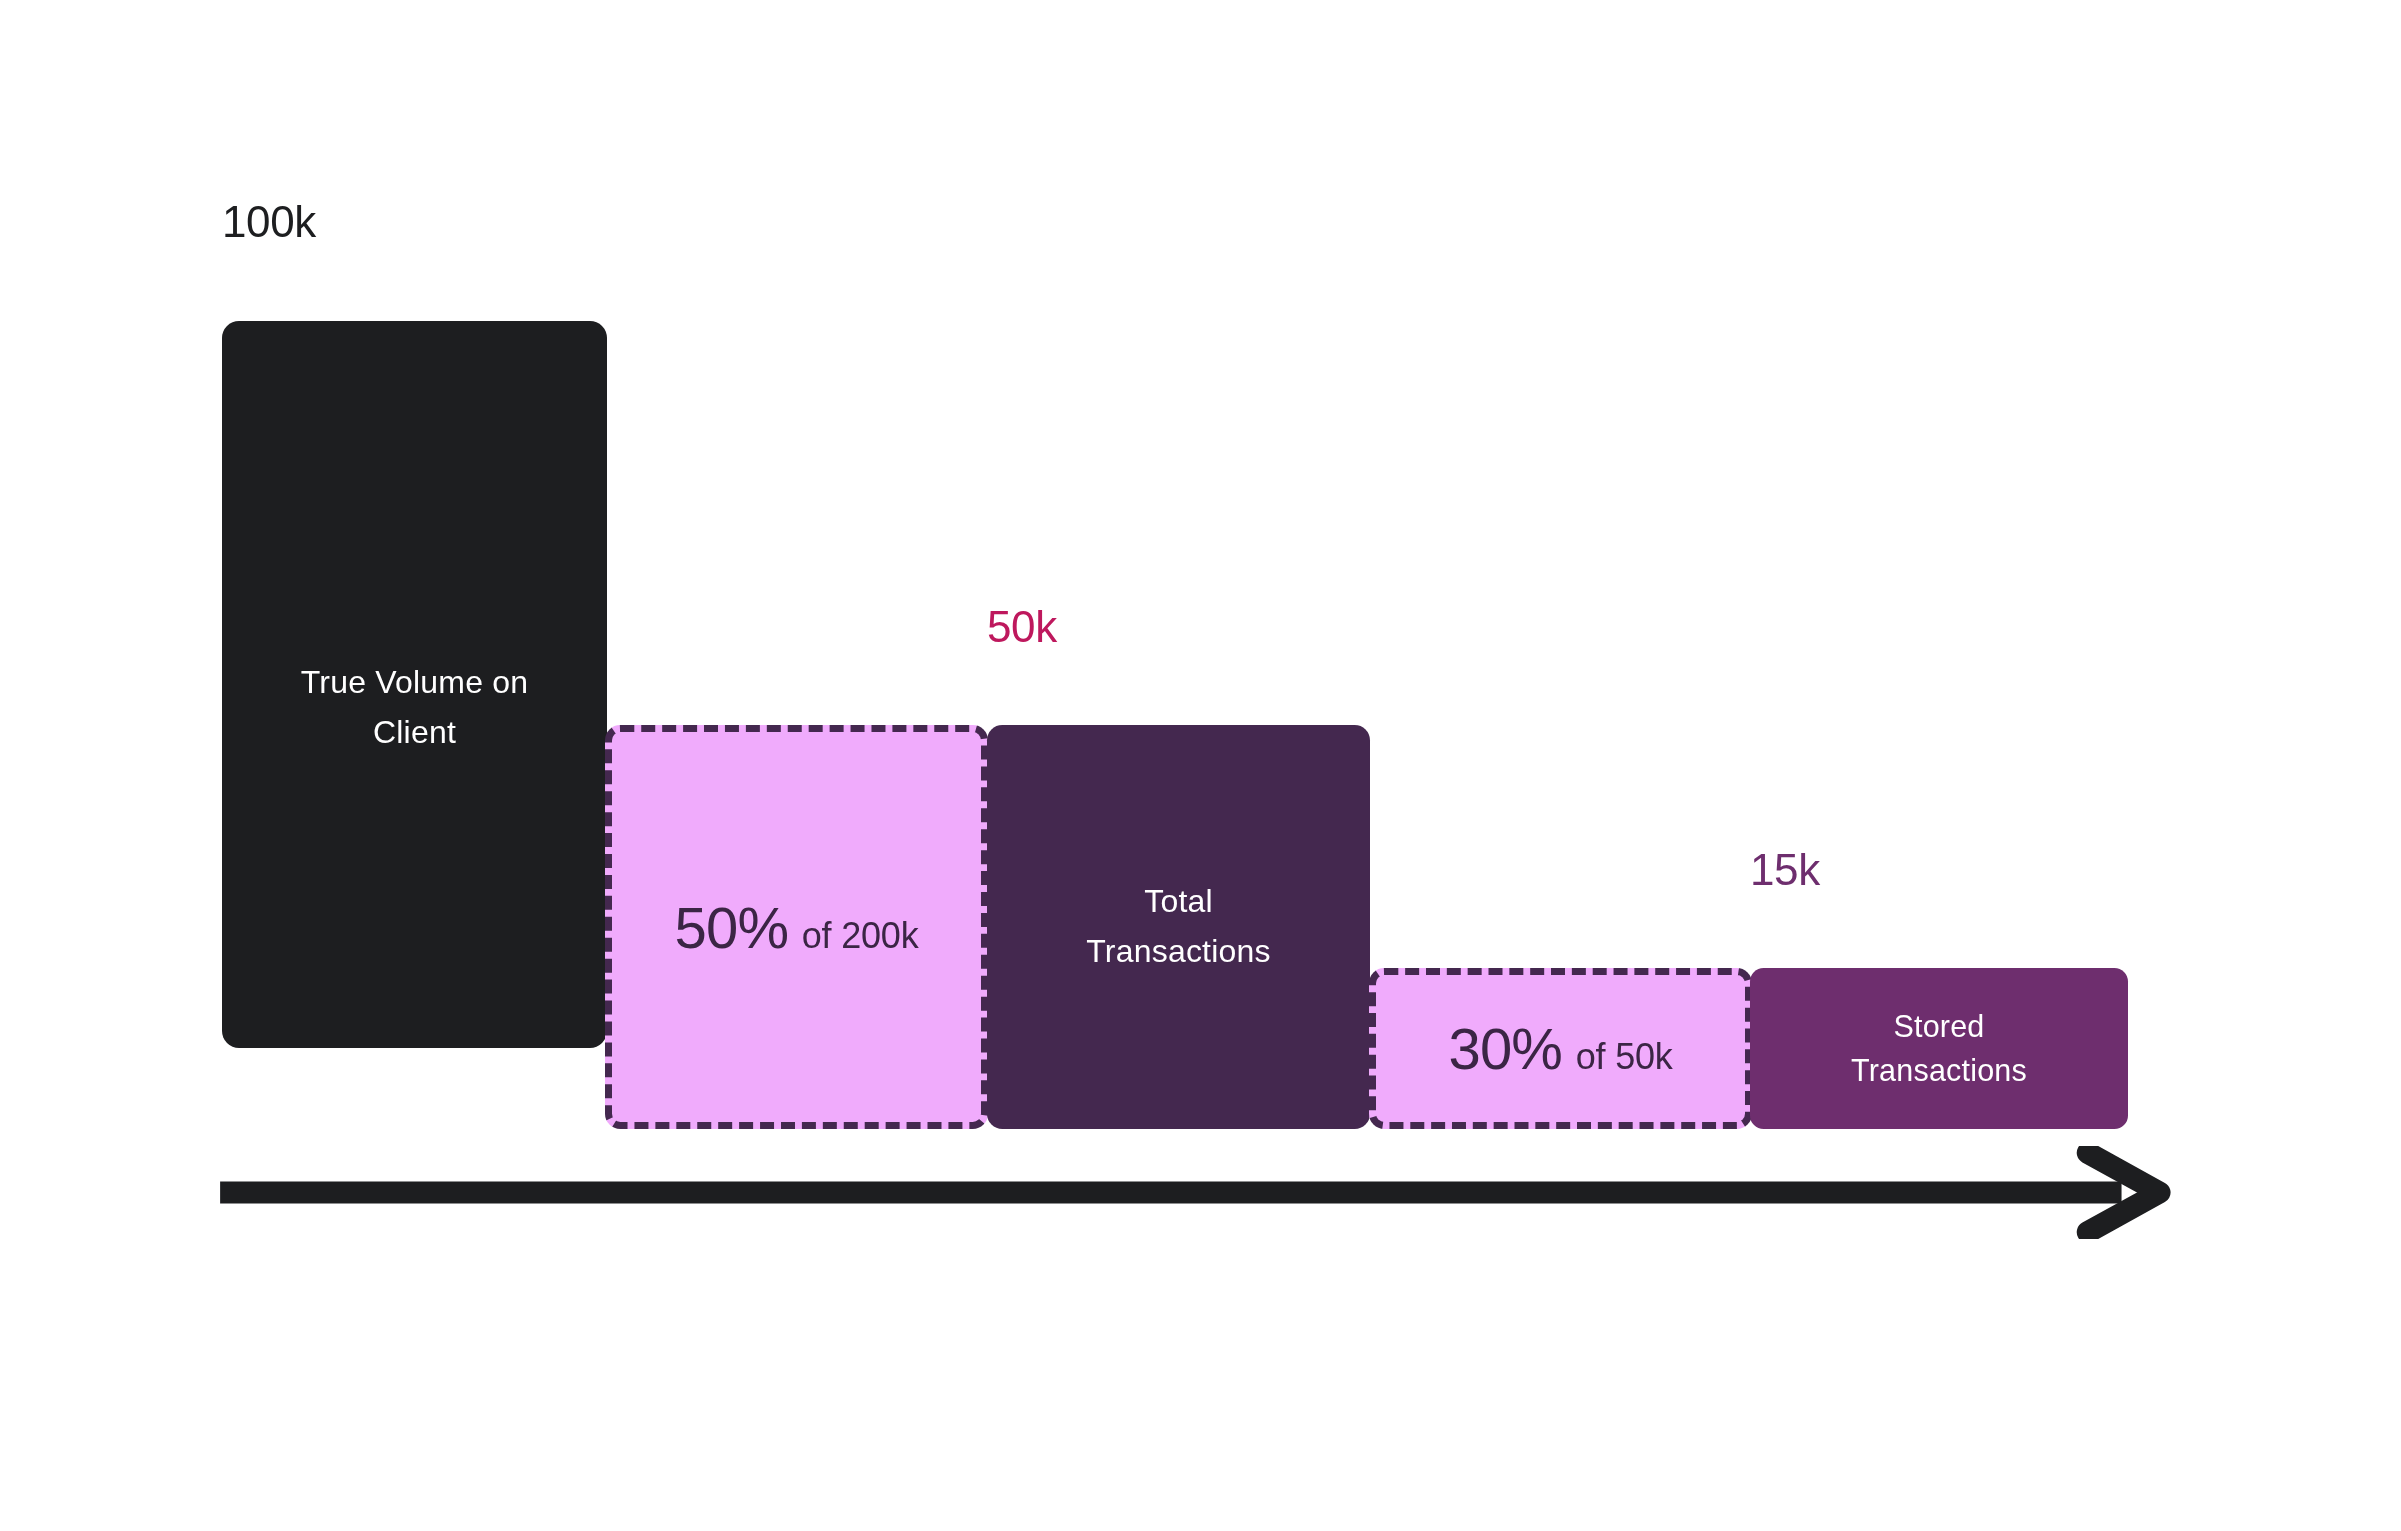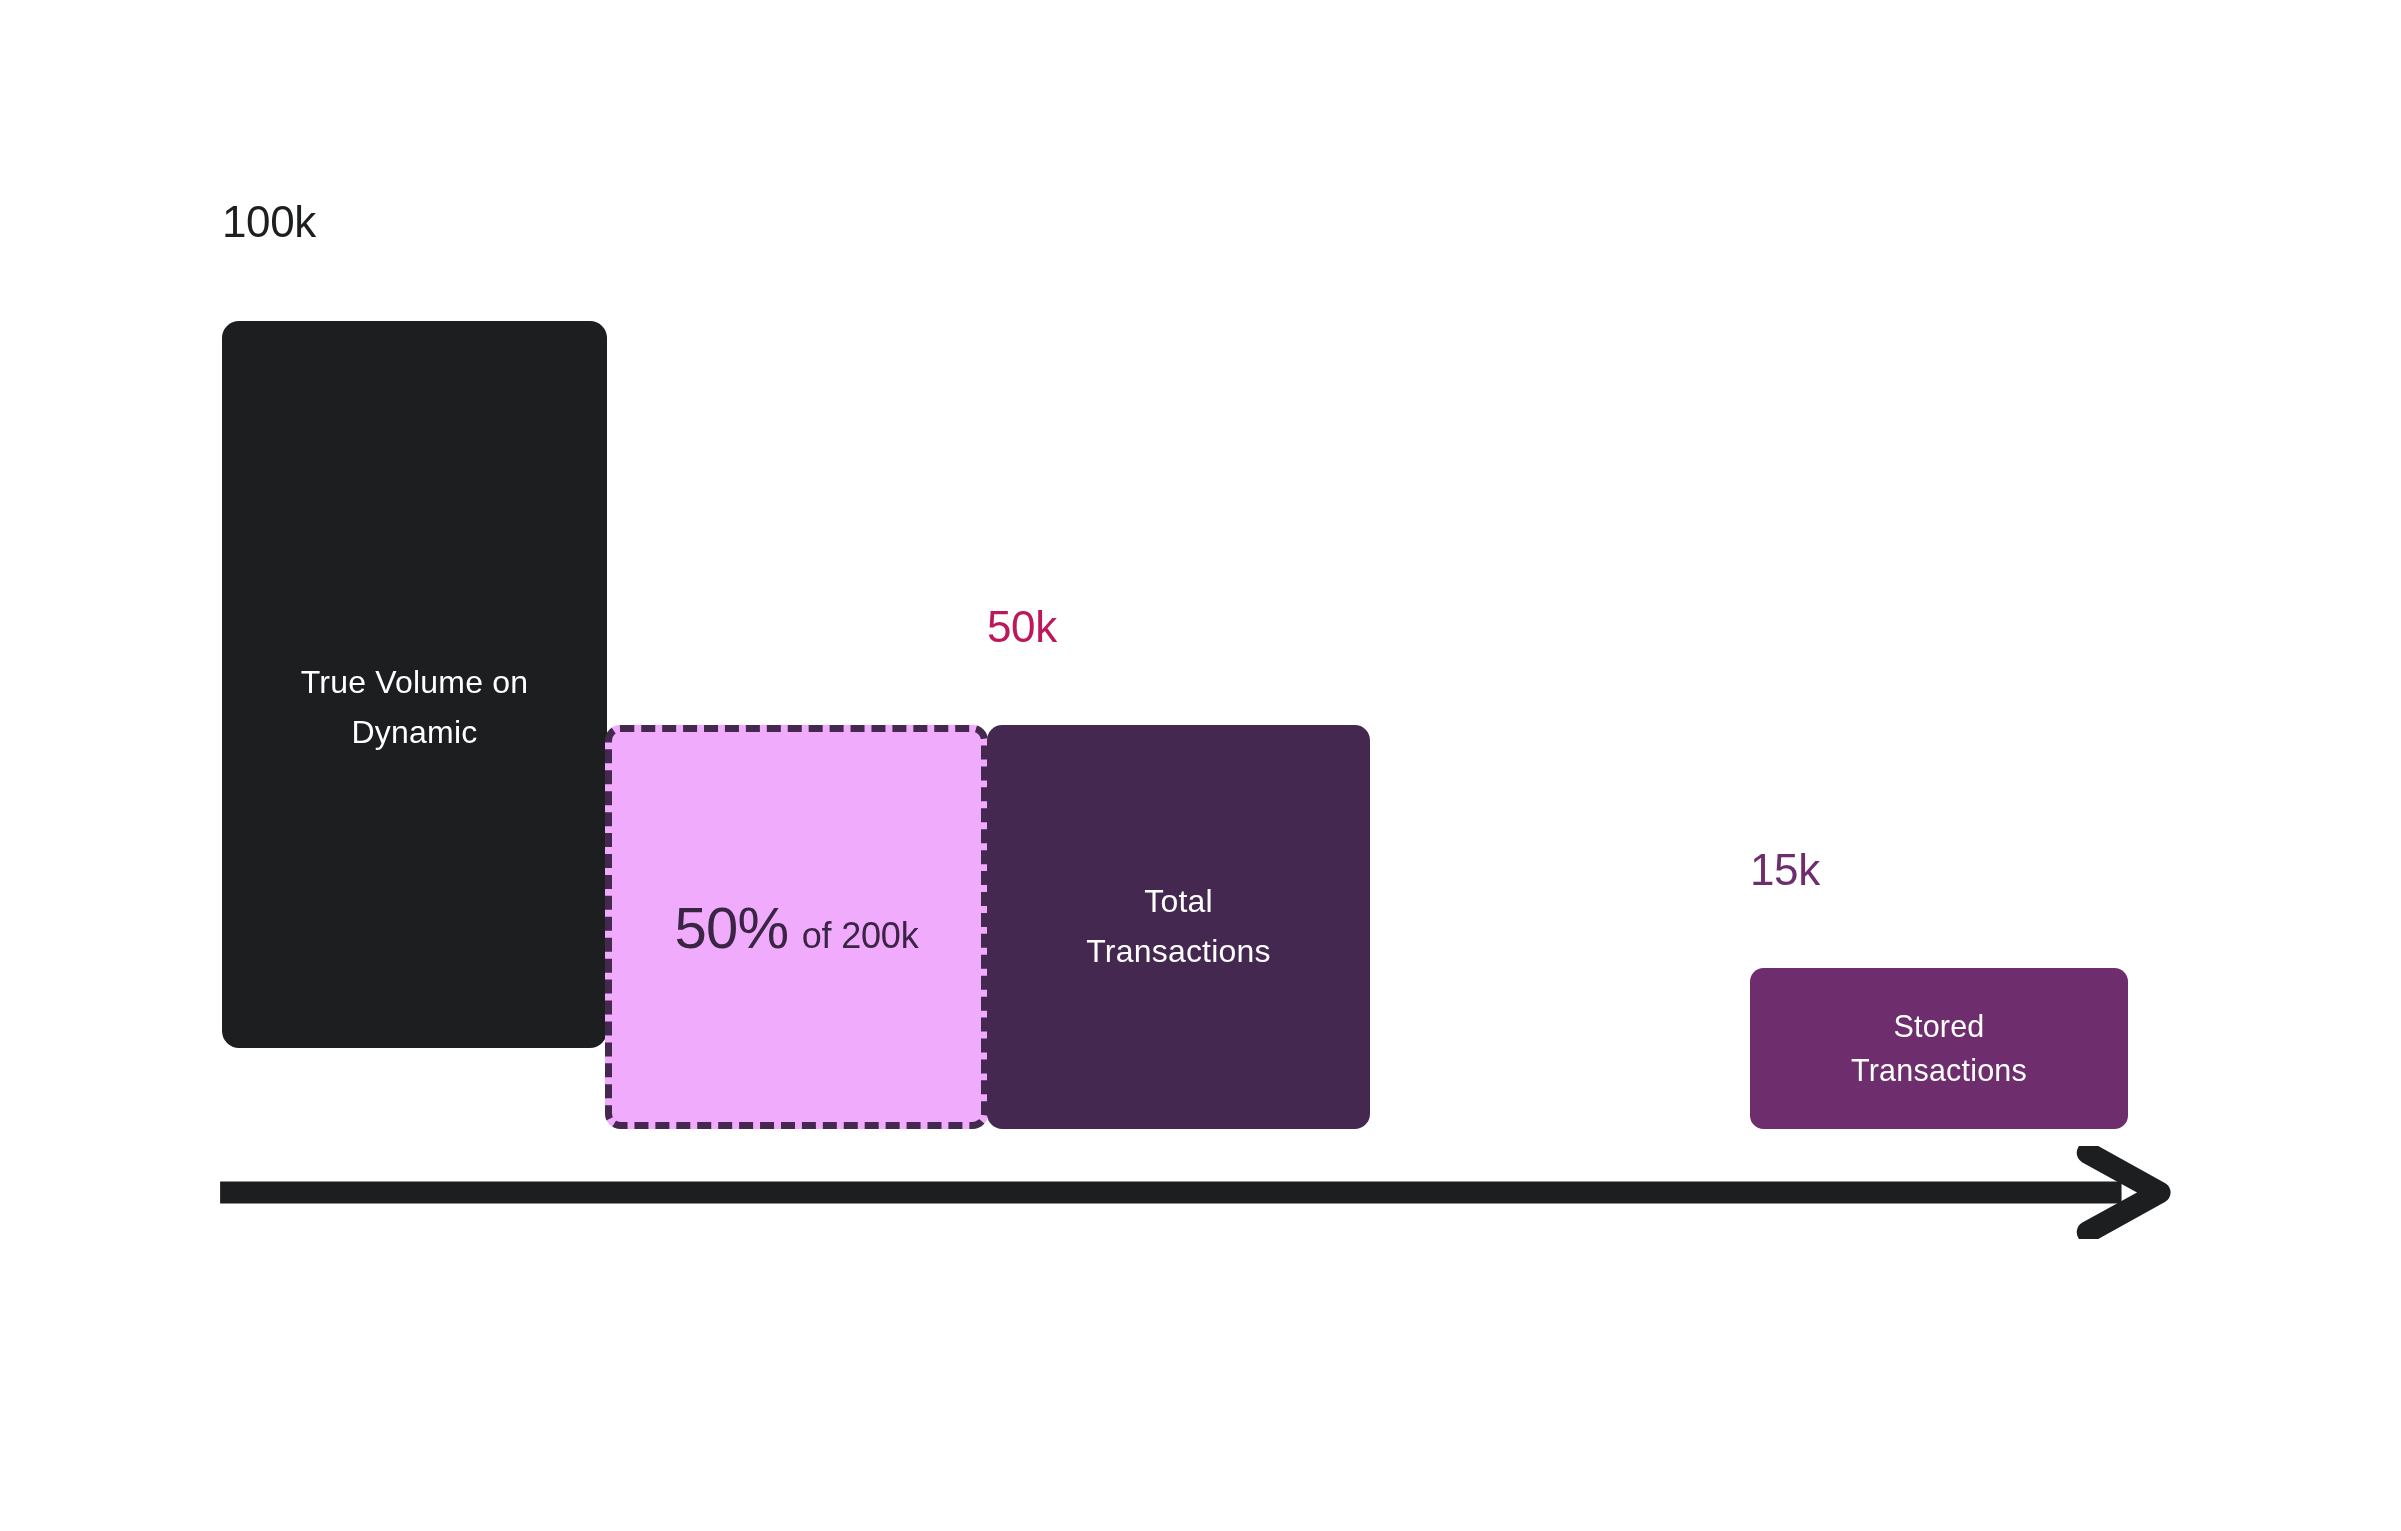--- a/index.html
+++ b/index.html
@@ -192,38 +192,44 @@
 
   <div class="value-label" id="value-100k">100k</div>
 
   <div class="value-label" id="value-50k">50k</div>
 
   <div class="value-label" id="value-15k">15k</div>
 
   <div class="bar" id="bar-true-volume">
     <div class="bar-label">
       <span>True Volume on</span><br>
-      <span>Dynamic</span>
+      <span>Client</span>
     </div>
   </div>
 
   <div class="dashed-box" id="dash-client">
     <div class="pct-wrap">
       <span class="pct-big">50%</span>
       <span class="pct-small">of 200k</span>
     </div>
   </div>
 
   <div class="bar" id="bar-total-transactions">
     <div class="bar-label">
       <span>Total</span><br>
       <span>Transactions</span>
     </div>
   </div>
 
+  <div class="dashed-box" id="dash-dynamic">
+    <div class="pct-wrap">
+      <span class="pct-big">30%</span>
+      <span class="pct-small">of 50k</span>
+    </div>
+  </div>
 
   <div class="bar" id="bar-stored-transactions">
     <div class="bar-label">
       <span>Stored</span><br>
       <span>Transactions</span>
     </div>
   </div>
 
   <svg id="axis-arrow" viewBox="0 0 2330 110">
     <line x1="6" y1="55" x2="2255" y2="55" stroke="#1d1e20" stroke-width="26" stroke-linecap="butt"></line>

